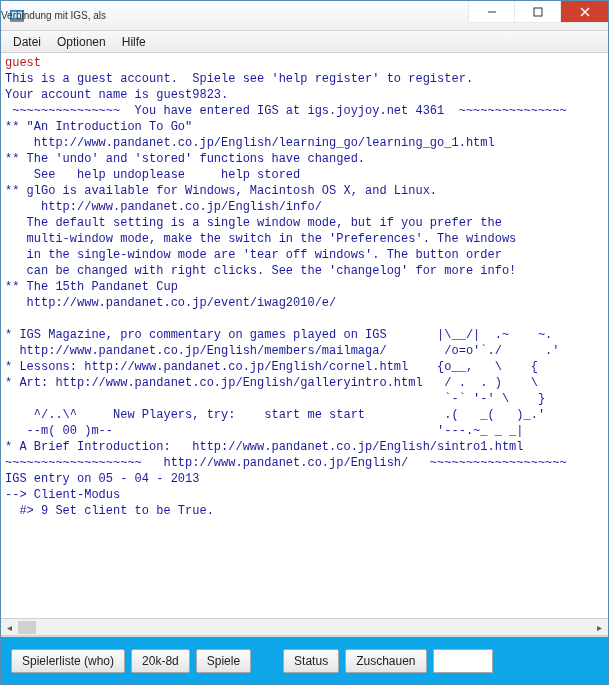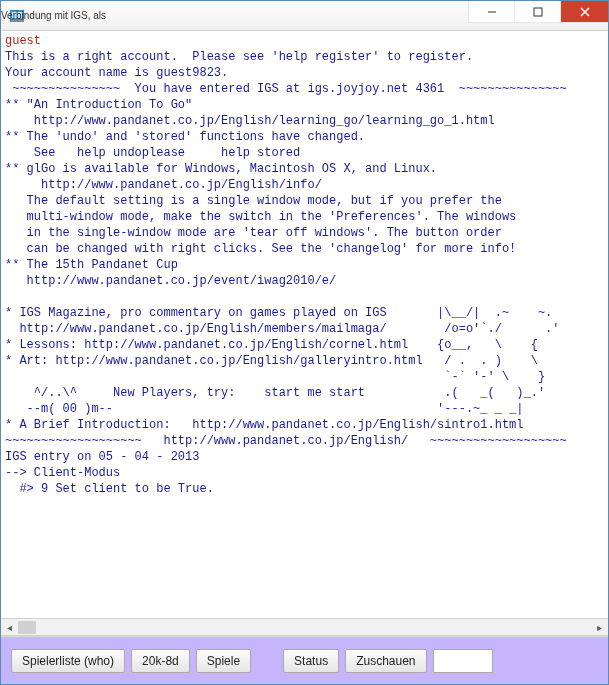--- a/index.html
+++ b/index.html
@@ -75,21 +75,21 @@
   .sbbtn {
     width:17px; height:17px;
     display:flex;align-items:center;justify-content:center;
     color:#606060; font-size:10px;
   }
   .sbtrack { flex:1; height:17px; position:relative;}
   .sbthumb { position:absolute; left:0; top:2px; height:13px; width:18px;
     background:#d0d0d0; border-radius:1px;}
   .bottombar {
     height: 48px;
-    background: #c4b5fd;
+    background: #0ea5e9;
     display:flex; align-items:center;
     padding: 0 10px; gap:6px;
     border-top:1px solid #d8d8d8;
   }
   .btn {
     height: 24px;
     padding: 0 10px;
     font-size: 12px;
     background: linear-gradient(#fdfdfd,#e5e5e5);
     border: 1px solid #aaa;
@@ -130,24 +130,29 @@
       </div>
       <div class="winbtn close">
         <svg width="10" height="10">
             <line x1="1" y1="1" x2="9" y2="9" stroke="#fff" stroke-width="1.4"></line>
             <line x1="9" y1="1" x2="1" y2="9" stroke="#fff" stroke-width="1.4"></line>
           </svg>
       </div>
     </div>
   </div>
 
+  <div class="menubar">
+    <div class="menuitem">Datei</div>
+    <div class="menuitem">Optionen</div>
+    <div class="menuitem">Hilfe</div>
+  </div>
 
   <div class="content">
     <div class="terminal"><span class="green">guest</span>
-<span>This is a right account.  Please see 'help register' to register.</span>
+<span>This is a guest account.  Spiele see 'help register' to register.</span>
 <span>Your account name is guest9823.</span>
 <span> ~~~~~~~~~~~~~~~  You have entered IGS at igs.joyjoy.net 4361  ~~~~~~~~~~~~~~~</span>
 <span>** "An Introduction To Go"</span>
 <span>    http://www.pandanet.co.jp/English/learning_go/learning_go_1.html</span>
 <span>** The 'undo' and 'stored' functions have changed.</span>
 <span>    See   help undoplease     help stored</span>
 <span>** glGo is available for Windows, Macintosh OS X, and Linux.</span>
 <span>     http://www.pandanet.co.jp/English/info/</span>
 <span>   The default setting is a single window mode, but if you prefer the</span>
 <span>   multi-window mode, make the switch in the 'Preferences'. The windows</span>

